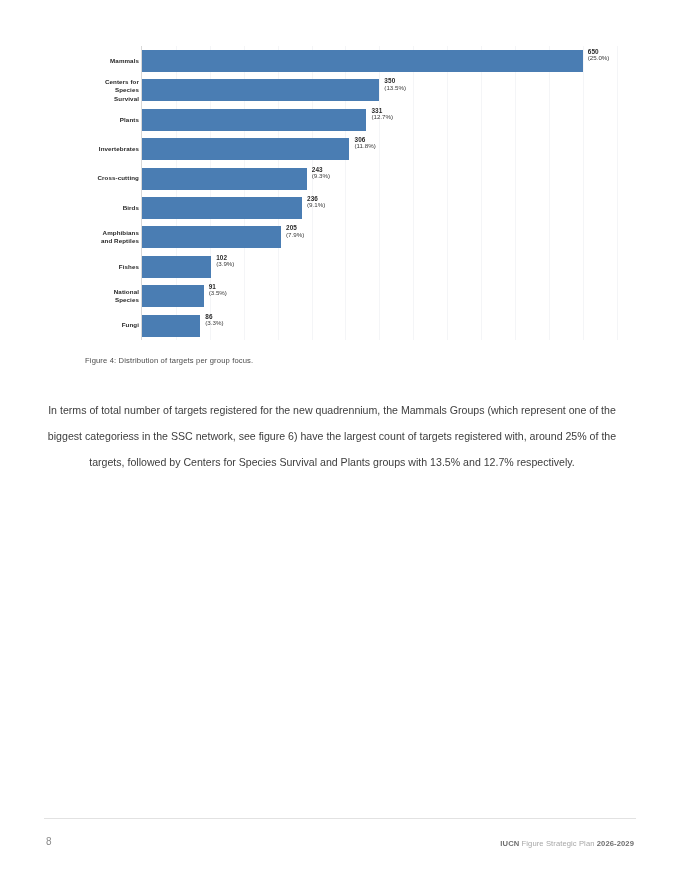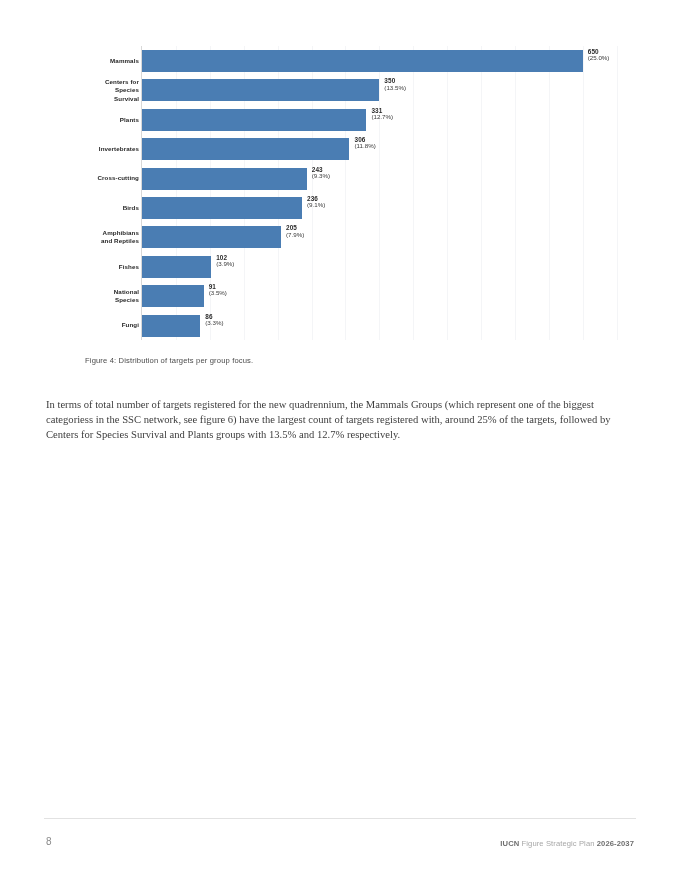--- a/index.html
+++ b/index.html
@@ -126,24 +126,23 @@
     letter-spacing: .15px;
   }
 
   
   .body-text {
     position: absolute;
     left: 46px;
     top: 397px;
     width: 572px;
     font-size: 10.6px;
-    line-height: 15px;
+    line-height: 26px;
     color: #3d3d3d;
-    text-align: left;
-    font-family: Liberation Serif, serif;
+    text-align: center;
   }
 
   
   .footer-rule {
     position: absolute;
     left: 44px;
     right: 44px;
     top: 818px;
     height: 1px;
     background: #e2e2e2;
@@ -290,16 +289,16 @@
     <div class="fig-caption">Figure 4: Distribution of targets per group focus.</div>
   </div>
 
   <div class="body-text">In terms of total number of targets registered for the new quadrennium, the Mammals Groups (which represent one of the biggest categoriess in the SSC network, see figure 6) have the largest count of targets registered with, around 25% of the targets, followed by Centers for Species Survival and Plants groups with 13.5% and 12.7% respectively.</div>
 
   <div class="footer-rule"></div>
 
   <div class="page-number">8</div>
 
   <div class="footer-right">
-    <span class="f-bold">IUCN</span><span>&nbsp;</span><span class="f-mid">Figure Strategic Plan</span><span>&nbsp;</span><span class="f-bold">2026-2037</span>
+    <span class="f-bold">IUCN</span><span>&nbsp;</span><span class="f-mid">Figure Strategic Plan</span><span>&nbsp;</span><span class="f-bold">2026-2029</span>
   </div>
 
 </div>
 
 </body></html>

